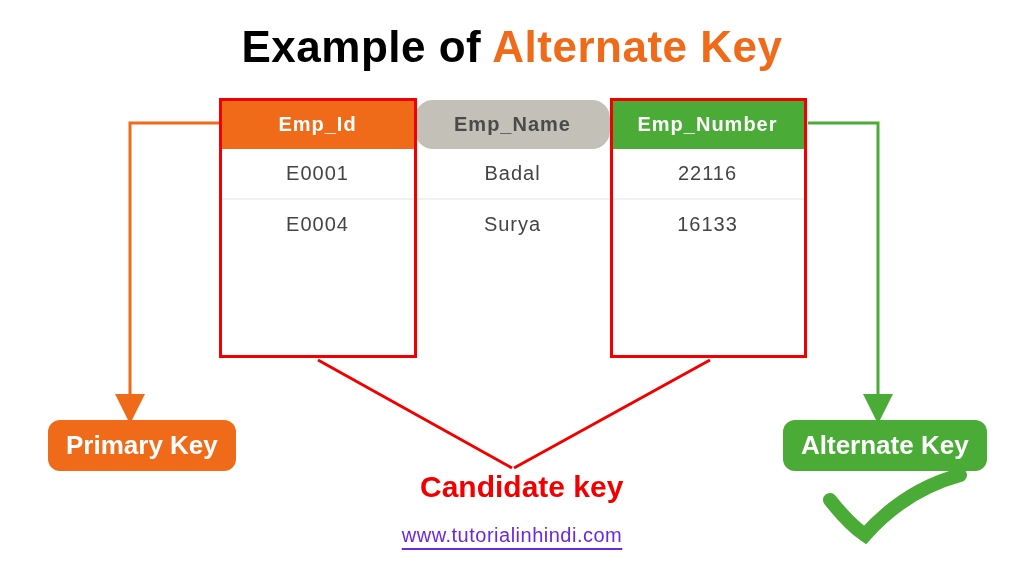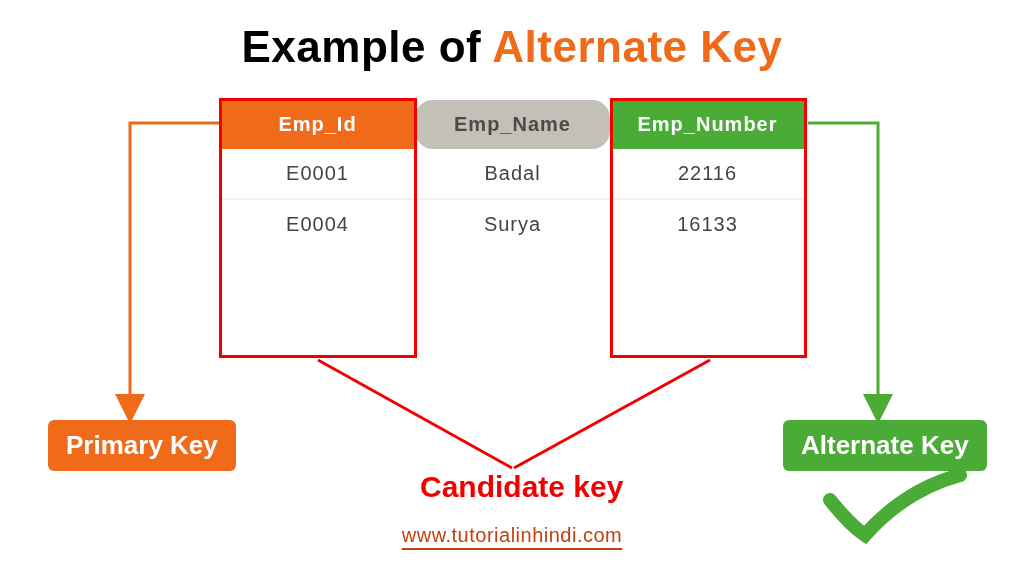--- a/index.html
+++ b/index.html
@@ -60,38 +60,38 @@
     }
     .box-left  { left: 219px; top: 98px;  width: 198px; height: 260px; }
     .box-right { left: 610px; top: 98px;  width: 197px; height: 260px; }
 
     .label-badge {
       position: absolute;
       color: #fff;
       font-size: 26px;
       font-weight: 600;
       padding: 10px 18px;
-      border-radius: 6px;
+      border-radius: 12px;
     }
     .primary-badge { background:#ef6b1a; left:48px; top:420px; }
     .alternate-badge { background:#4aab36; left:783px; top:420px; }
     .candidate-label {
       position: absolute;
       left: 420px; top: 470px;
       color:#f20000;
       font-size: 30px;
       font-weight: 700;
     }
 
     .footer {
       position: absolute;
       left: 50%; transform: translateX(-50%);
       top: 524px;
       font-size: 20px;
-      color:#c2410c;
+      color:#6d28d9;
       text-decoration: underline;
       text-underline-offset: 6px;
       letter-spacing: 0.5px;
     }
 
     
     svg.arrows {
       position:absolute; left:0; top:0; width:1024px; height:580px;
       pointer-events:none;
     }

